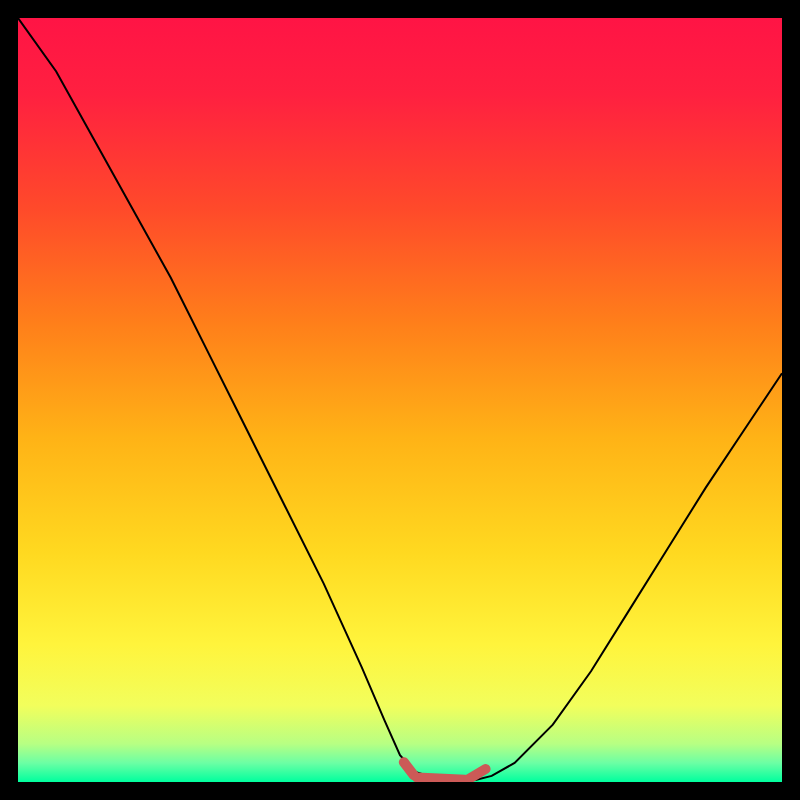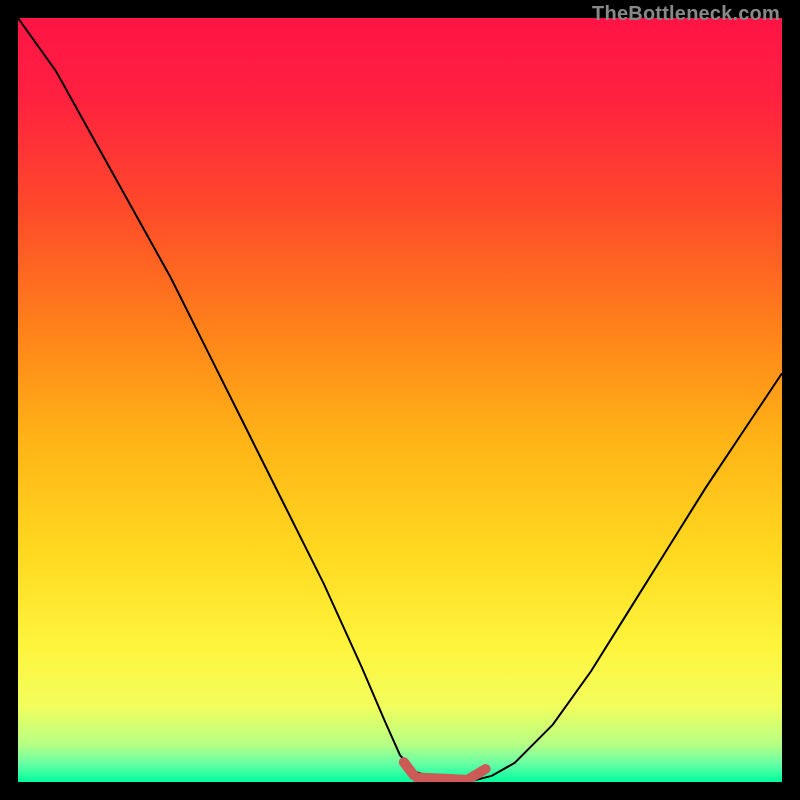--- a/index.html
+++ b/index.html
@@ -79,15 +79,14 @@
       <path id="curve-path" fill="none" stroke="#000000" stroke-width="2" d="M0.00 0.00 L38.20 53.48 L76.40 122.24 L114.60 191.00 L152.80 259.76 L191.00 336.16 L229.20 412.56 L267.40 488.96 L305.60 565.36 L343.80 649.40 L366.72 702.88 L382.00 737.26 L397.28 754.07 L420.20 760.94 L443.12 761.71 L458.40 761.71 L473.68 757.89 L496.60 744.90 L534.80 706.70 L573.00 653.22 L611.20 592.10 L649.40 530.98 L687.60 469.86 L725.80 412.56 L764.00 355.26"></path>
       <g id="valley-group">
           <path d="M385.82 744.14 L395.75 757.12" fill="none" stroke="#cc5a57" stroke-width="10" stroke-linecap="round"></path>
           <path d="M398.81 759.42 L446.94 761.71" fill="none" stroke="#cc5a57" stroke-width="10" stroke-linecap="round"></path>
           <path d="M450.76 760.94 L467.57 751.01" fill="none" stroke="#cc5a57" stroke-width="10" stroke-linecap="round"></path>
         </g>
     </svg>
 
   </div>
 
-  <div class="watermark">TheBottleneck.com</div>
 
 </div>
 
 </body></html>

